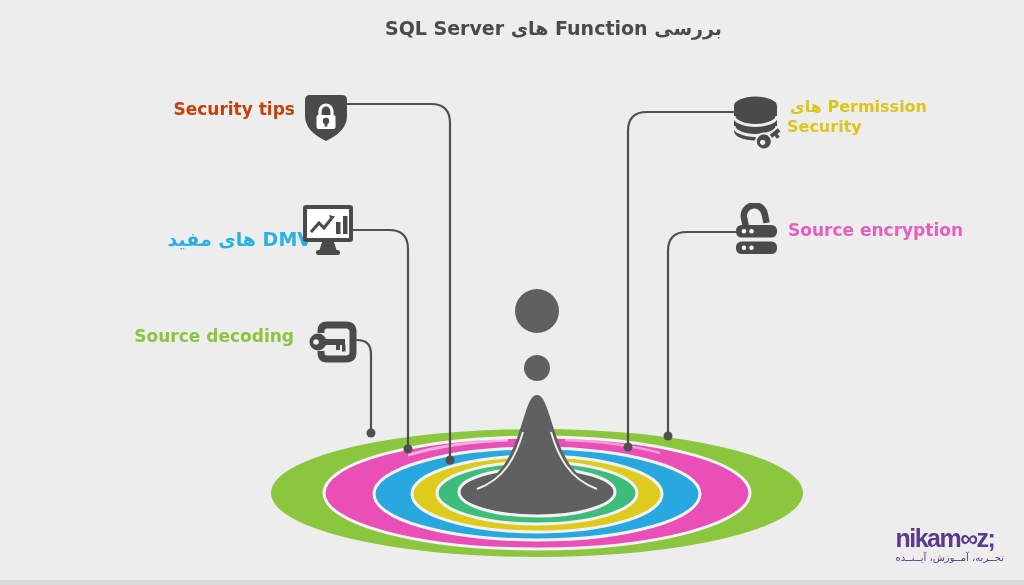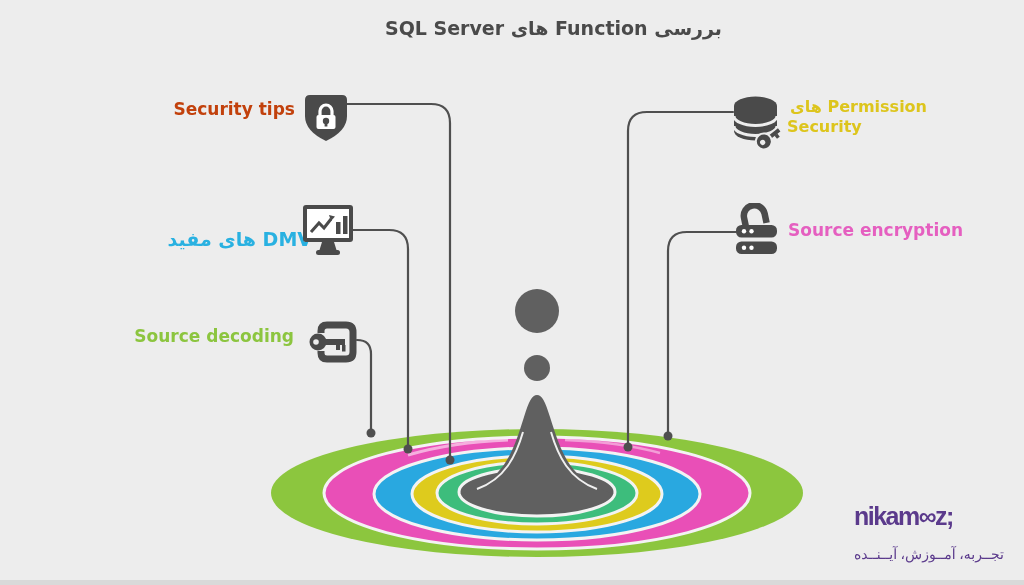--- a/index.html
+++ b/index.html
@@ -17,21 +17,21 @@
   .icon{display:block;}
   .ic-shield{top:95px;left:305px;}
   .ic-monitor{top:205px;left:303px;}
   .ic-key{top:318px;left:309px;}
   .ic-db{top:95px;left:733px;}
   .ic-lock{top:203px;left:736px;}
   #main-graphic{top:0;left:0;pointer-events:none;}
   .logo{right:20px;bottom:22px;text-align:left;}
   .logo .word{font-family:"Liberation Sans",sans-serif;font-weight:bold;font-size:25px;
               letter-spacing:-1.5px;line-height:26px;}
-  .logo .tag{font-size:14px;letter-spacing:.5px;margin-top:17px;font-family:Liberation Serif, serif;}
+  .logo .tag{font-size:10px;letter-spacing:.5px;margin-top:1px;}
   .bottom-strip{left:0;bottom:0;width:1024px;height:5px;background:#d9d9d9;}
 </style>
 </head>
 <body>
 
 <div class="stage">
 
   <svg id="main-graphic" class="abs" width="1024" height="585" viewBox="0 0 1024 585">
 
     <ellipse cx="537" cy="493" rx="266" ry="64" style="fill: rgb(140, 198, 62);"></ellipse>

